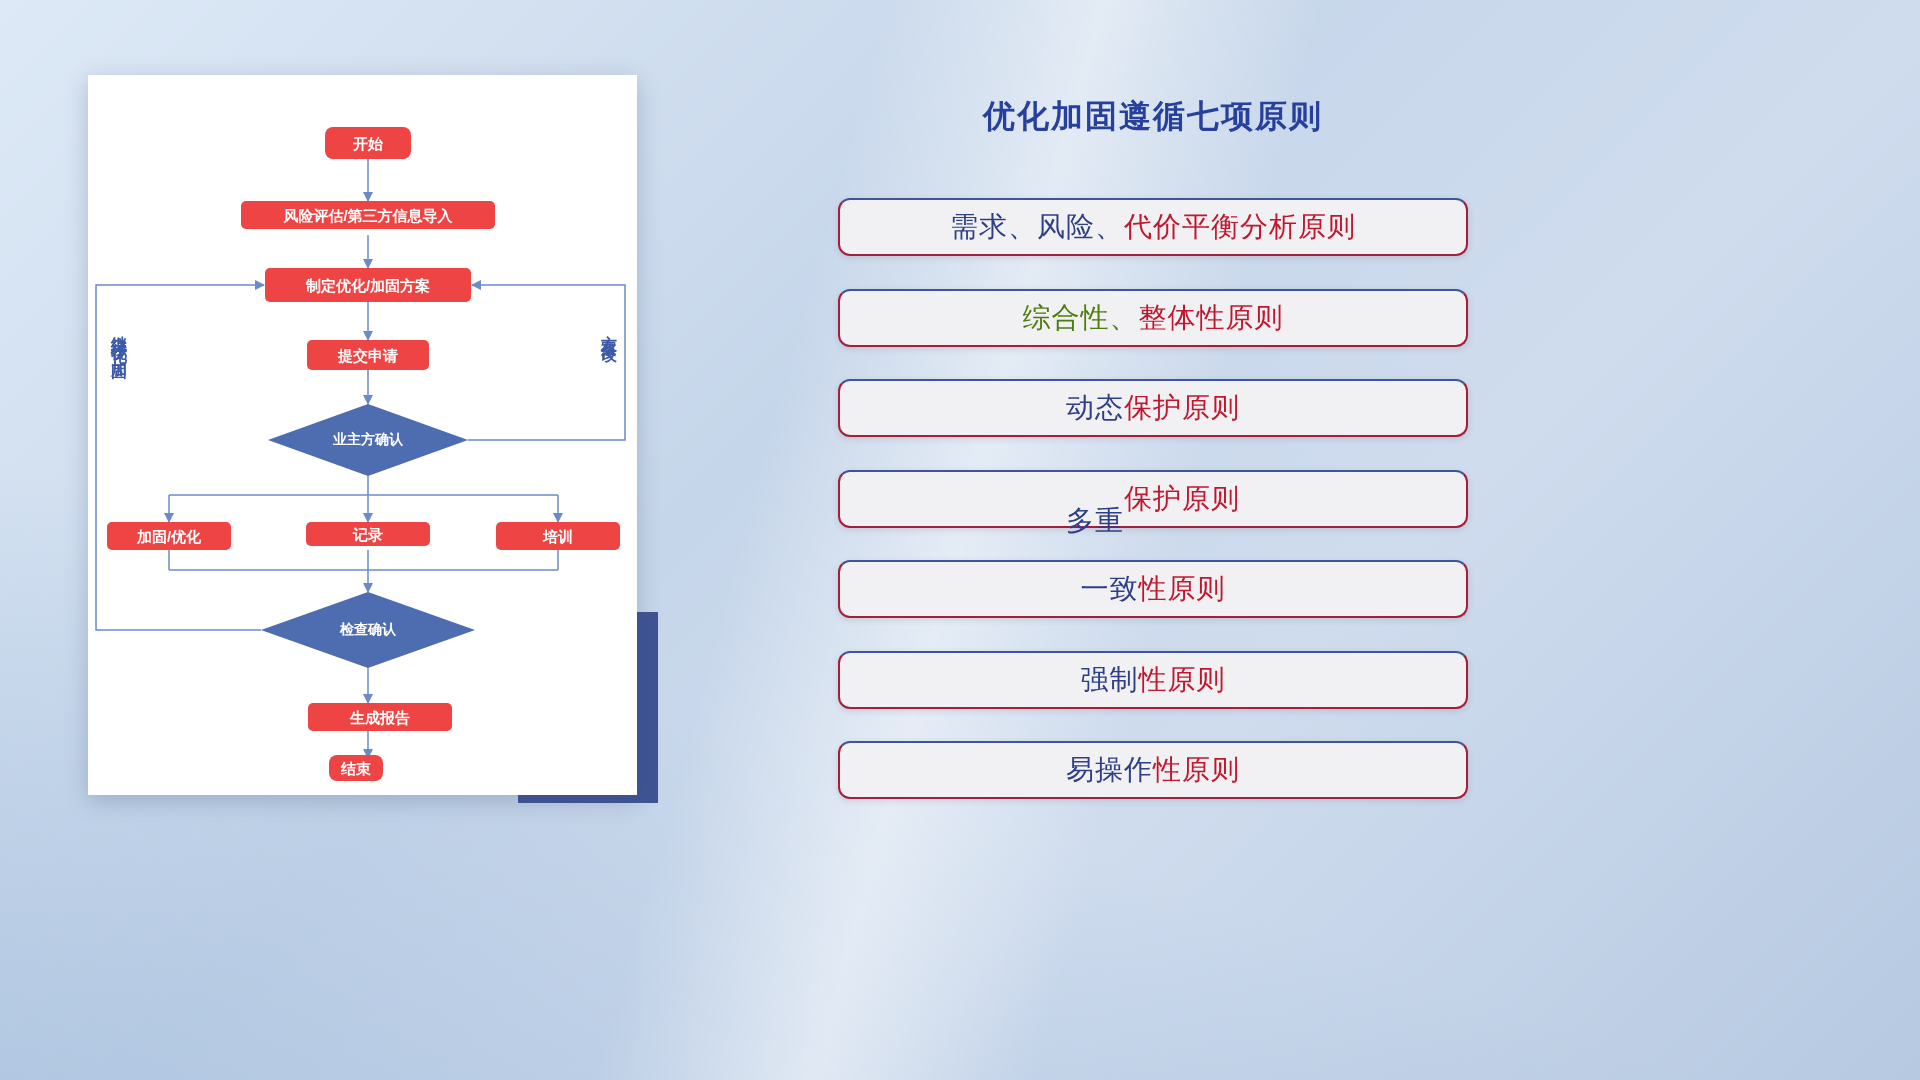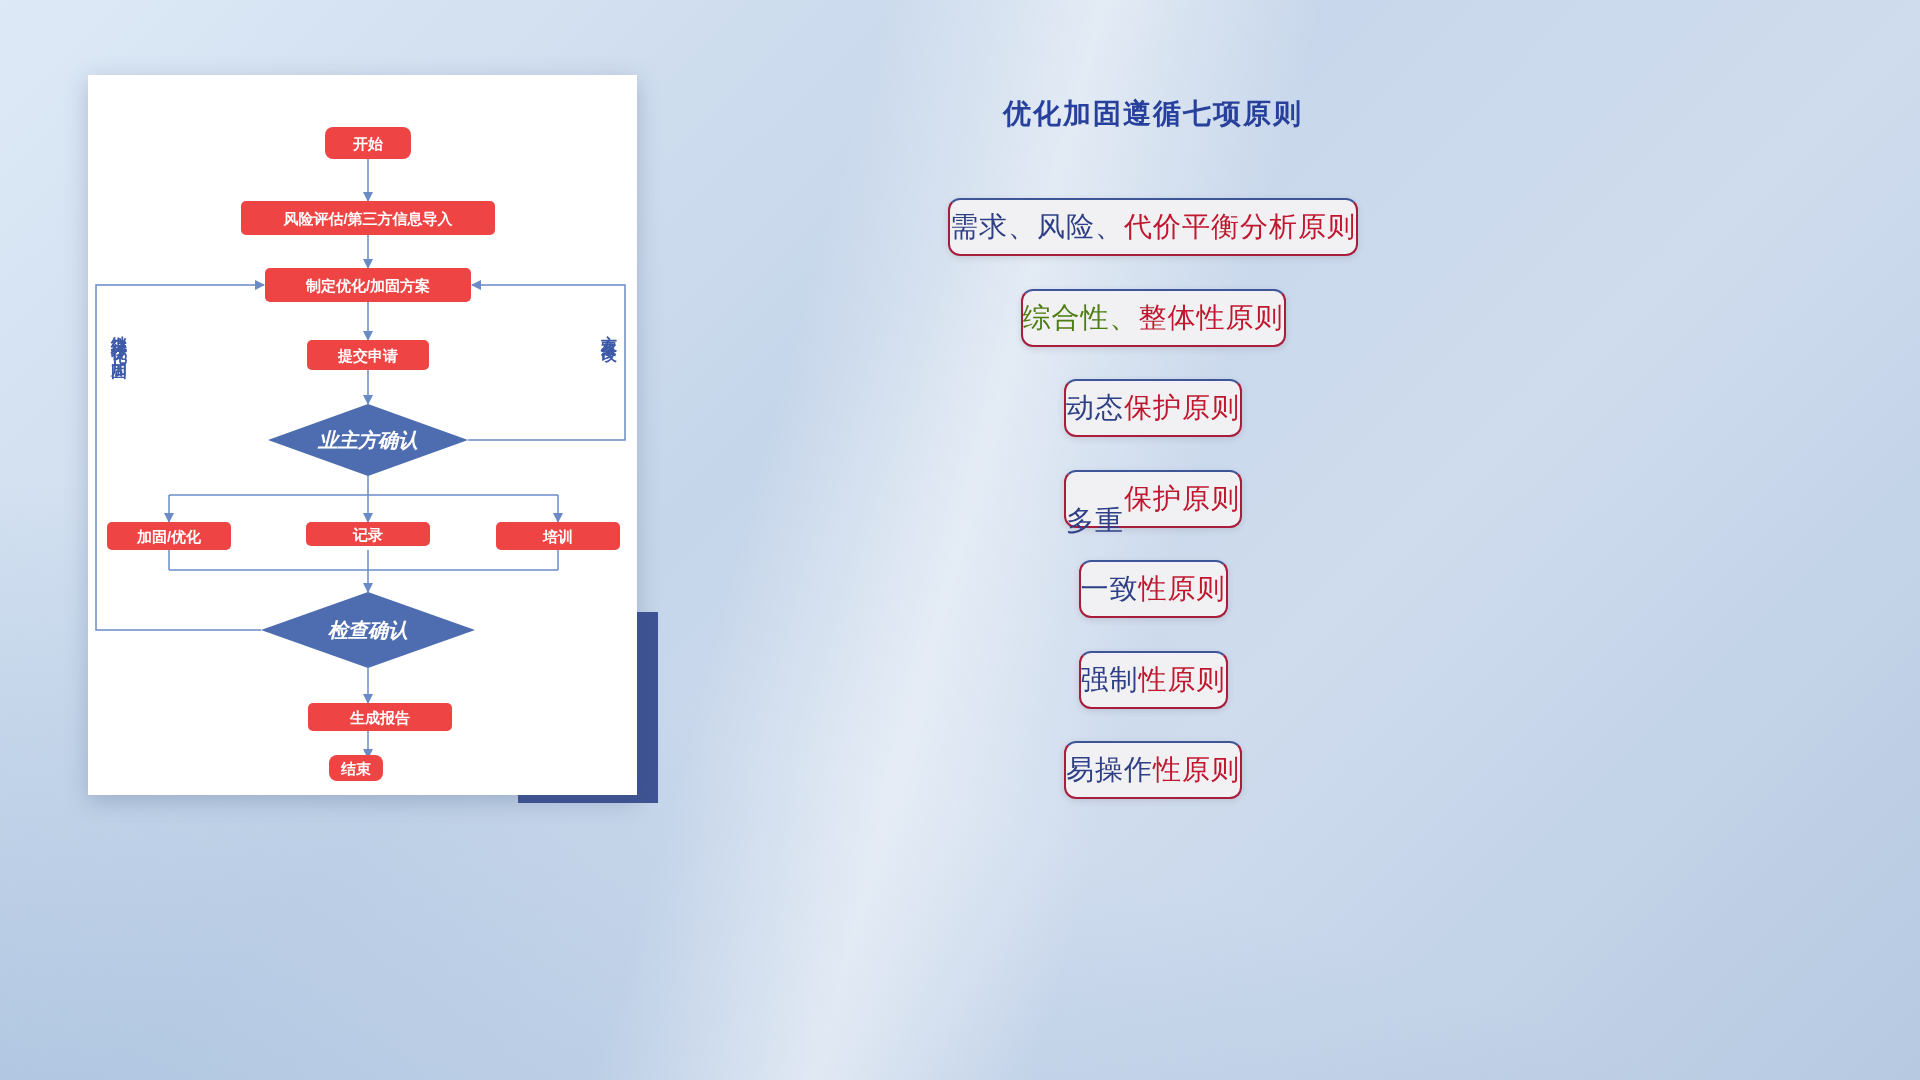--- a/index.html
+++ b/index.html
@@ -28,41 +28,40 @@
   .flow-node {
     position: absolute; box-sizing: border-box;
     background: #ef4444; color: #ffffff;
     font-size: 15px; font-weight: bold; line-height: 1;
     display: flex; align-items: center; justify-content: center;
     border-radius: 5px; white-space: nowrap;
   }
   .flow-node.rounded { border-radius: 8px; }
   .flow-diamond {
     position: absolute; background: #4e6cb0; color: #fff;
-    font-size: 20px; font-weight: bold;
+    font-size: 14px; font-weight: bold;
     display: flex; align-items: center; justify-content: center;
     clip-path: polygon(50% 0, 100% 50%, 50% 100%, 0 50%);
     white-space: nowrap;
-    font-style: italic;
   }
   .edge-label {
     position: absolute; writing-mode: vertical-rl;
     color: #3d5aa8; font-size: 16px; font-weight: bold; letter-spacing: 4px;
     white-space: nowrap;
   }
 
   
   .panel-title {
     position: absolute; left: 838px; top: 95px; width: 630px;
-    text-align: center; font-size: 28px; font-weight: bold;
+    text-align: center; font-size: 32px; font-weight: bold;
     color: #27409b; letter-spacing: 2px; margin: 0;
   }
   .principles-list {
     position: absolute; left: 838px; top: 198px; width: 630px;
-    display: flex; flex-direction: column; gap: 32.5px; align-items: center;
+    display: flex; flex-direction: column; gap: 32.5px;
   }
   .principle-card {
     box-sizing: border-box; height: 58px; border-radius: 12px;
     background: #f1f1f3;
     border: 2px solid #a81c3c; border-top-color: #3e5598;
     display: flex; align-items: center; justify-content: center;
     font-size: 28px; letter-spacing: 1px;
     box-shadow: 0 2px 6px rgba(80, 60, 70, 0.15);
     white-space: nowrap;
   }
@@ -102,21 +101,21 @@
         <path d="M280 593 V628" marker-end="url(#arrow)"></path>
         <path d="M280 656 V683" marker-end="url(#arrow)"></path>
 
         <path d="M173 555 H8 V210 H176" marker-end="url(#arrow)"></path>
         <path d="M380 365 H537 V210 H384" marker-end="url(#arrow)"></path>
       </g>
     </svg>
 
     <div class="flow-node rounded" style="left:237px; top:52px; width:86px; height:32px;">开始</div>
 
-    <div class="flow-node" style="left:153px; top:126px; width:254px; height:34px;text-align:center;">风险评估/第三方信息导入</div>
+    <div class="flow-node" style="left:153px; top:126px; width:254px; height:28px;text-align:center;">风险评估/第三方信息导入</div>
 
     <div class="flow-node" style="left:177px; top:193px; width:206px; height:34px;">制定优化/加固方案</div>
 
     <div class="flow-node" style="left:219px; top:265px; width:122px; height:30px;">提交申请</div>
 
     <div class="flow-diamond" style="left:180px; top:329px; width:200px; height:72px;">业主方确认</div>
 
     <div class="flow-node" style="left:19px; top:447px; width:124px; height:28px;">加固/优化</div>
 
     <div class="flow-node" style="left:218px; top:447px; width:124px; height:24px;">记录</div>

